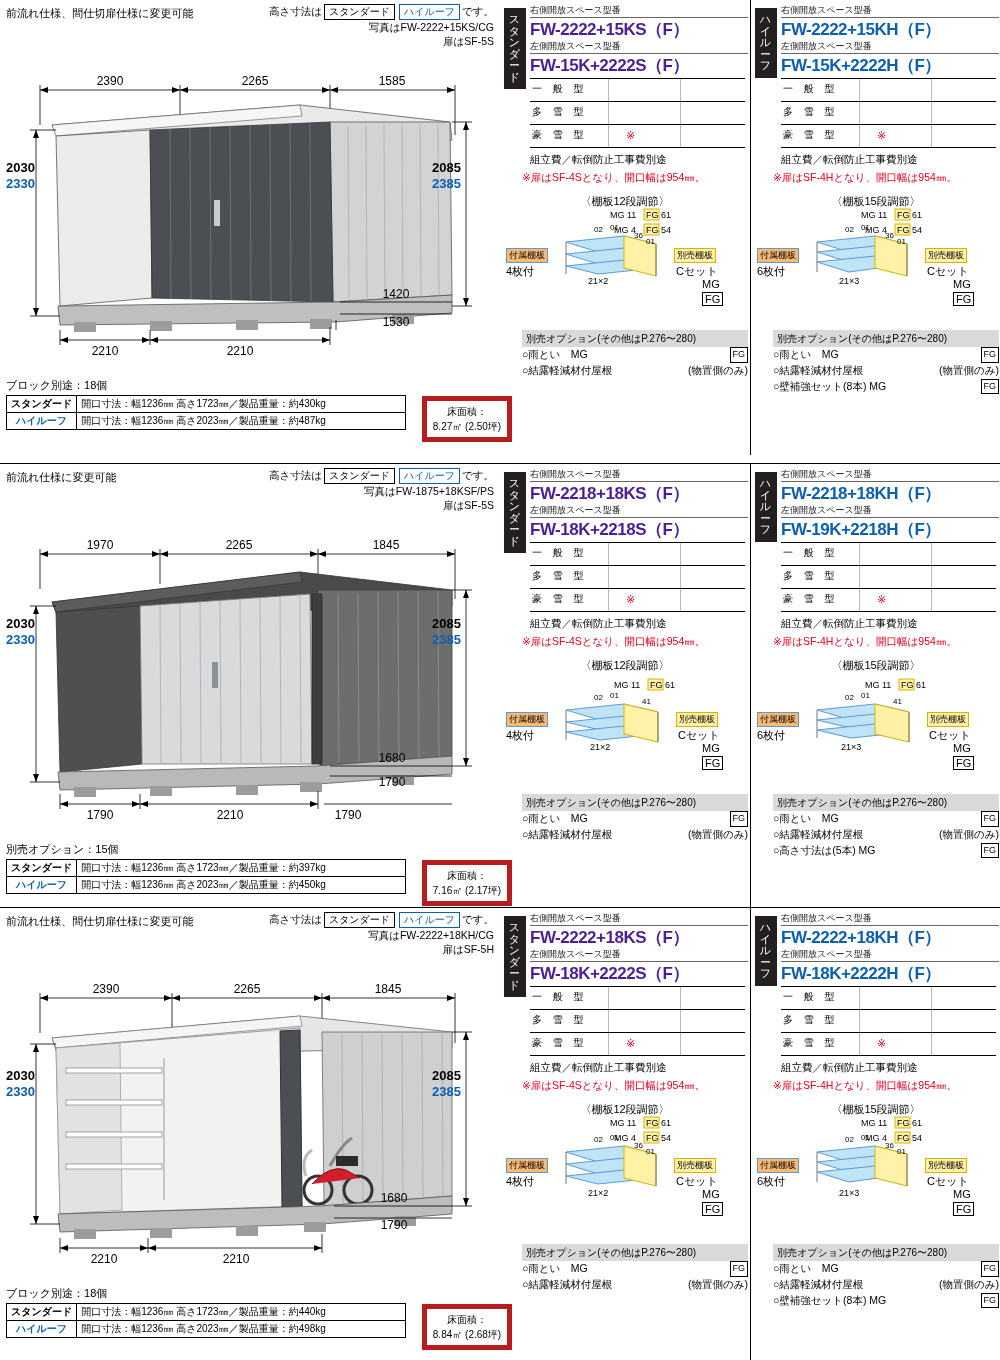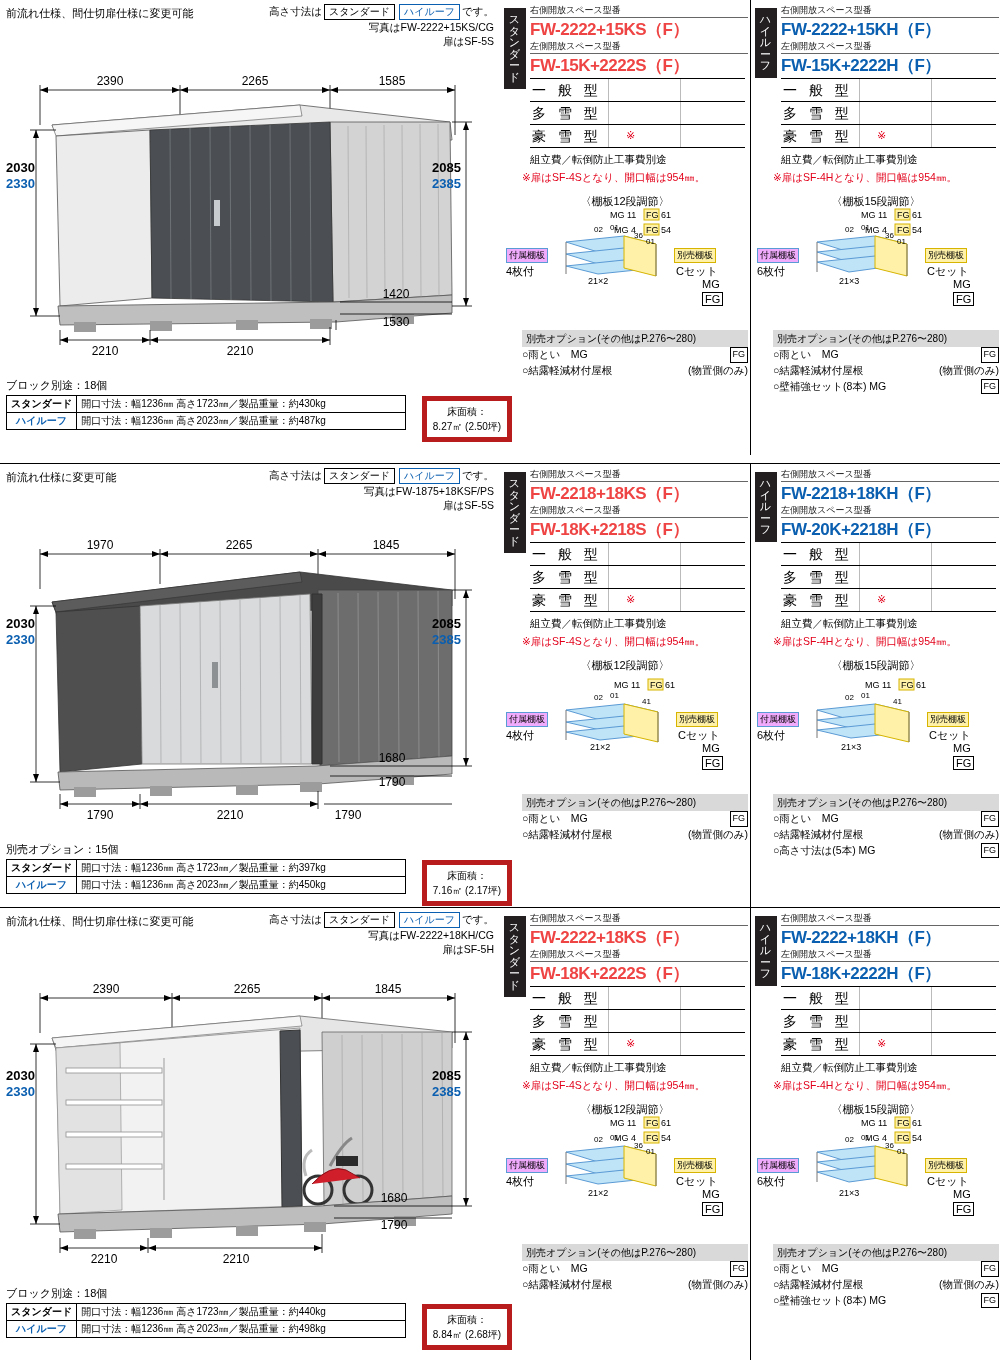--- a/index.html
+++ b/index.html
@@ -29,41 +29,41 @@
 
   
   .right{position:absolute;left:500px;top:0;width:500px;height:100%;}
   .half{position:absolute;top:0;width:250px;height:100%;}
   .halfA{left:0;}
   .halfB{left:250px;border-left:1px solid #000;}
   .sidebar-lbl{position:absolute;left:4px;top:8px;width:22px;background:#231f20;color:#fff;text-align:center;font-size:11px;line-height:1.05;padding:6px 0;letter-spacing:1px;}
   .sidebar-lbl.hi{background:#231f20;}
   .mini{font-size:9px;color:#111;border-bottom:1px solid #666;display:block;}
   .modelno{font-size:17px;font-weight:bold;letter-spacing:-0.5px;}
-  .modelno.red{color:#ef4444;}
+  .modelno.red{color:#4c1d95;}
   .modelno.blue{color:#0b5fb0;}
   .mrow{position:absolute;left:30px;width:218px;}
 
   .grid{position:absolute;left:30px;width:215px;border-top:1px solid #000;}
   .grow{height:22px;border-bottom:1px solid #000;position:relative;}
-  .grow .gl{position:absolute;left:2px;top:3px;font-size:14px;letter-spacing:4px;}
+  .grow .gl{position:absolute;left:2px;top:3px;font-size:10px;letter-spacing:4px;}
   .grow .sep1{position:absolute;left:78px;top:0;bottom:0;border-left:1px solid #bbb;}
   .grow .sep2{position:absolute;left:150px;top:0;bottom:0;border-left:1px solid #bbb;}
   .komark{position:absolute;left:96px;top:4px;color:#e2001a;font-size:11px;}
   .komark.b{left:96px;}
   .assemb{font-size:10.5px;padding-top:3px;}
   .warn{color:#e2001a;font-size:10.5px;margin-top:3px;}
   .shelfhead{text-align:center;font-size:11px;margin-top:6px;}
 
   .optbox{position:absolute;left:22px;width:226px;font-size:10.5px;line-height:1.5;}
   .optbar{background:#d9d9d9;padding:1px 4px;font-size:10px;}
   .fg{display:inline-block;border:1px solid #000;padding:0 2px;font-size:9px;margin-left:2px;}
 
   .shelfsvg{display:block;}
-  .tag-attached{display:inline-block;background:#f0abfc;border:1px solid #5b9bd5;font-size:9px;padding:0 2px;}
+  .tag-attached{display:inline-block;background:#fdba74;border:1px solid #5b9bd5;font-size:9px;padding:0 2px;}
   .tag-sold{display:inline-block;background:#fff2a8;border:1px solid #d6b400;font-size:9px;padding:0 2px;}
 </style>
 </head>
 <body>
 
 <div class="sec sec0">
   <div class="left">
     <div class="note-top">前流れ仕様、間仕切扉仕様に変更可能</div>
     <div class="height-note">
       <span>高さ寸法は</span><span class="tagbox">スタンダード</span><span class="tagbox hi">ハイルーフ</span><span>です。</span><br>
@@ -537,21 +537,21 @@
     </div>
 
     <div class="half halfB">
       <div class="sidebar-lbl hi">ハイルーフ</div>
       <div class="mrow" style="top:4px;">
         <span class="mini">右側開放スペース型番</span>
         <span class="modelno blue">FW-2218+18KH（F）</span>
       </div>
       <div class="mrow" style="top:40px;">
         <span class="mini">左側開放スペース型番</span>
-        <span class="modelno blue">FW-20K+2218H（F）</span>
+        <span class="modelno blue">FW-19K+2218H（F）</span>
       </div>
       <div class="grid" style="top:78px;">
         <div class="grow">
             <span class="gl">一 般 型</span>
             <span class="sep1"></span>
             <span class="sep2"></span>
           </div>
         <div class="grow">
             <span class="gl">多 雪 型</span>
             <span class="sep1"></span>

